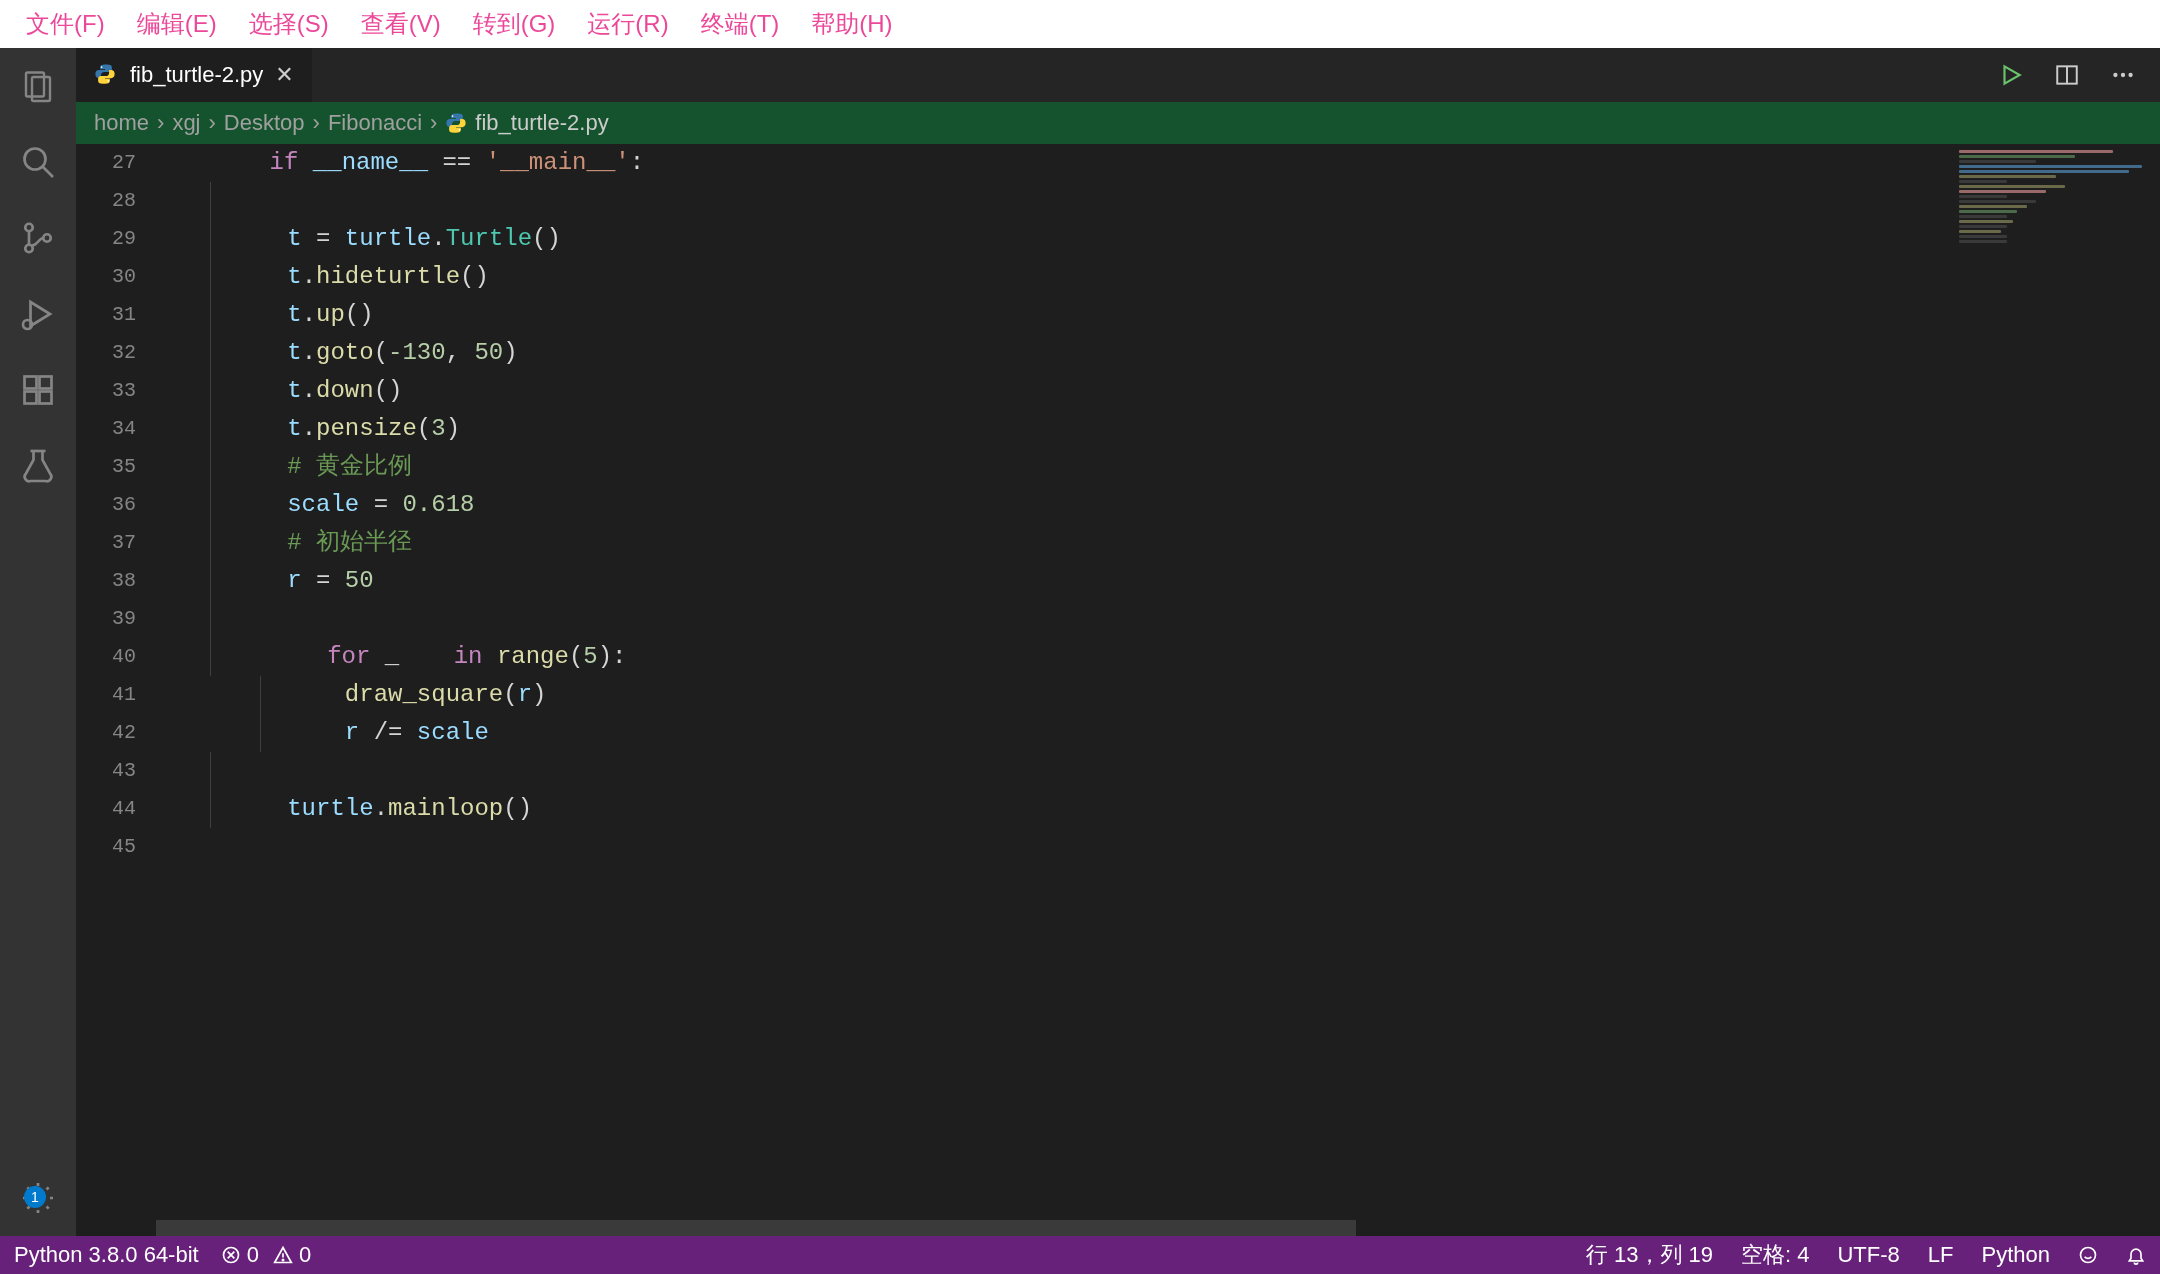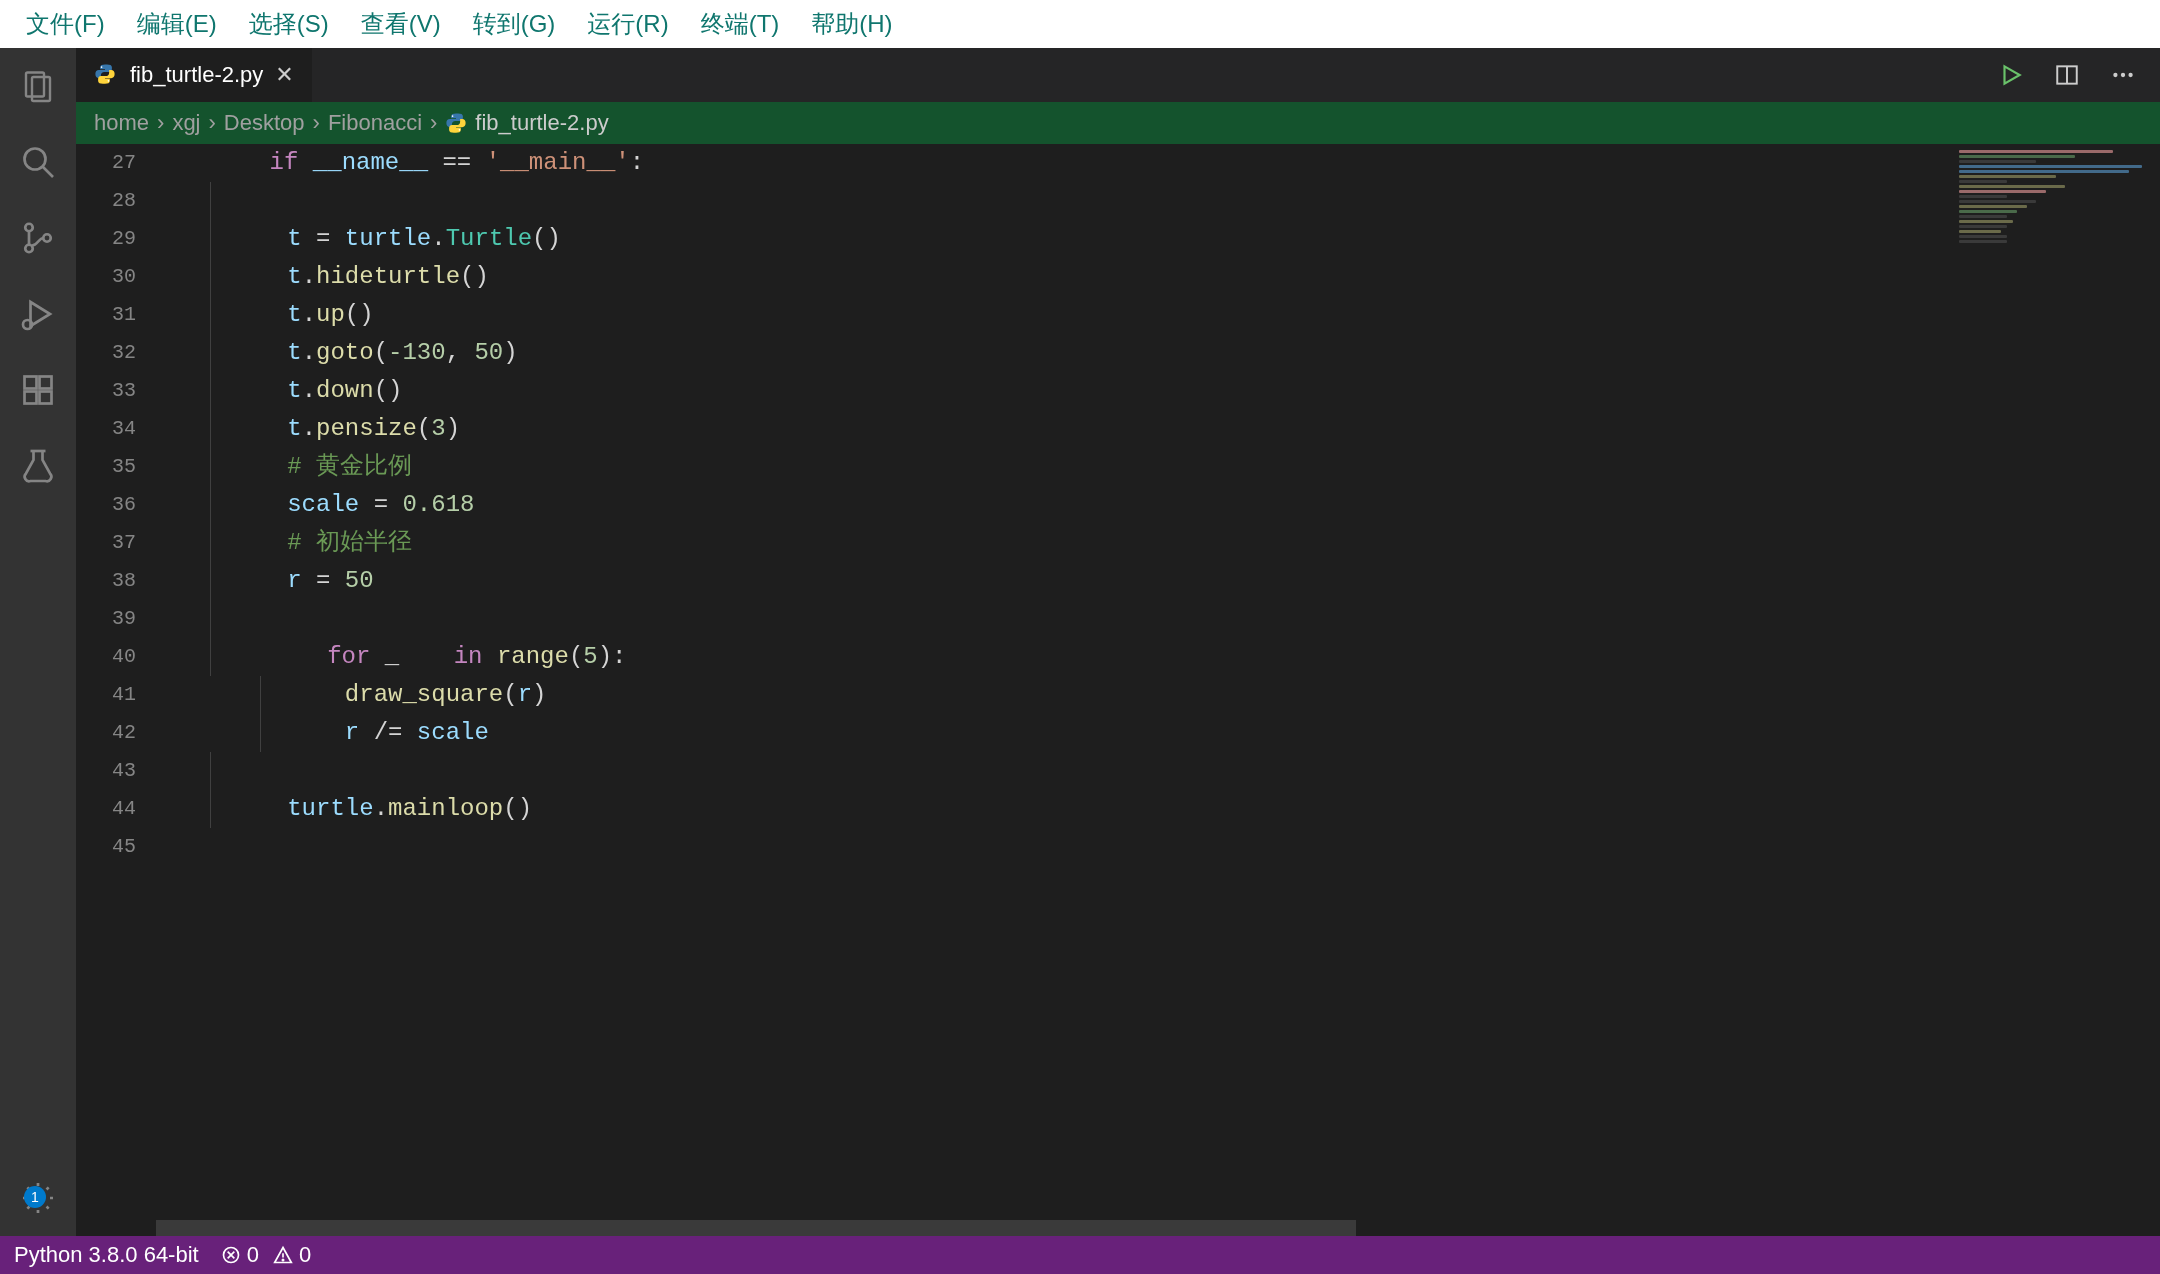--- a/index.html
+++ b/index.html
@@ -12,21 +12,21 @@
   overflow: hidden;
   display: flex;
   flex-direction: column;
   transform-origin: top left;
 }
 
 
 .menubar {
   height: 48px;
   background: #ffffff;
-  color: #0f766e;
+  color: #ec4899;
   display: flex;
   align-items: center;
   padding: 0 12px;
   font-size: 24px;
   gap: 4px;
 }
 .menubar .menu-item {
   padding: 4px 14px;
   cursor: default;
 }
@@ -456,13 +456,31 @@
         </svg>
       <span>0</span>
       <svg viewBox="0 0 24 24" stroke="currentColor" fill="none" stroke-width="2" style="margin-left:8px">
           <path d="M12 3l10 18H2z"></path>
           <line x1="12" y1="10" x2="12" y2="15"></line>
           <circle cx="12" cy="18" r="0.8" fill="currentColor"></circle>
         </svg>
       <span>0</span>
     </span>
   </div>
+  <div class="sb-right">
+    <span class="sb-item">行 13，列 19</span>
+    <span class="sb-item">空格: 4</span>
+    <span class="sb-item">UTF-8</span>
+    <span class="sb-item">LF</span>
+    <span class="sb-item">Python</span>
+    <span class="sb-item">
+      <svg viewBox="0 0 24 24" stroke="currentColor" fill="none" stroke-width="2">
+          <circle cx="12" cy="12" r="9"></circle>
+          <path d="M8 14s1.5 2 4 2 4-2 4-2M9 9h.01M15 9h.01"></path>
+        </svg>
+    </span>
+    <span class="sb-item">
+      <svg viewBox="0 0 24 24" stroke="currentColor" fill="none" stroke-width="2">
+          <path d="M18 16v-5a6 6 0 10-12 0v5l-2 3h16l-2-3zM10 21a2 2 0 004 0"></path>
+        </svg>
+    </span>
+  </div>
 </div>
 
 </body></html>

